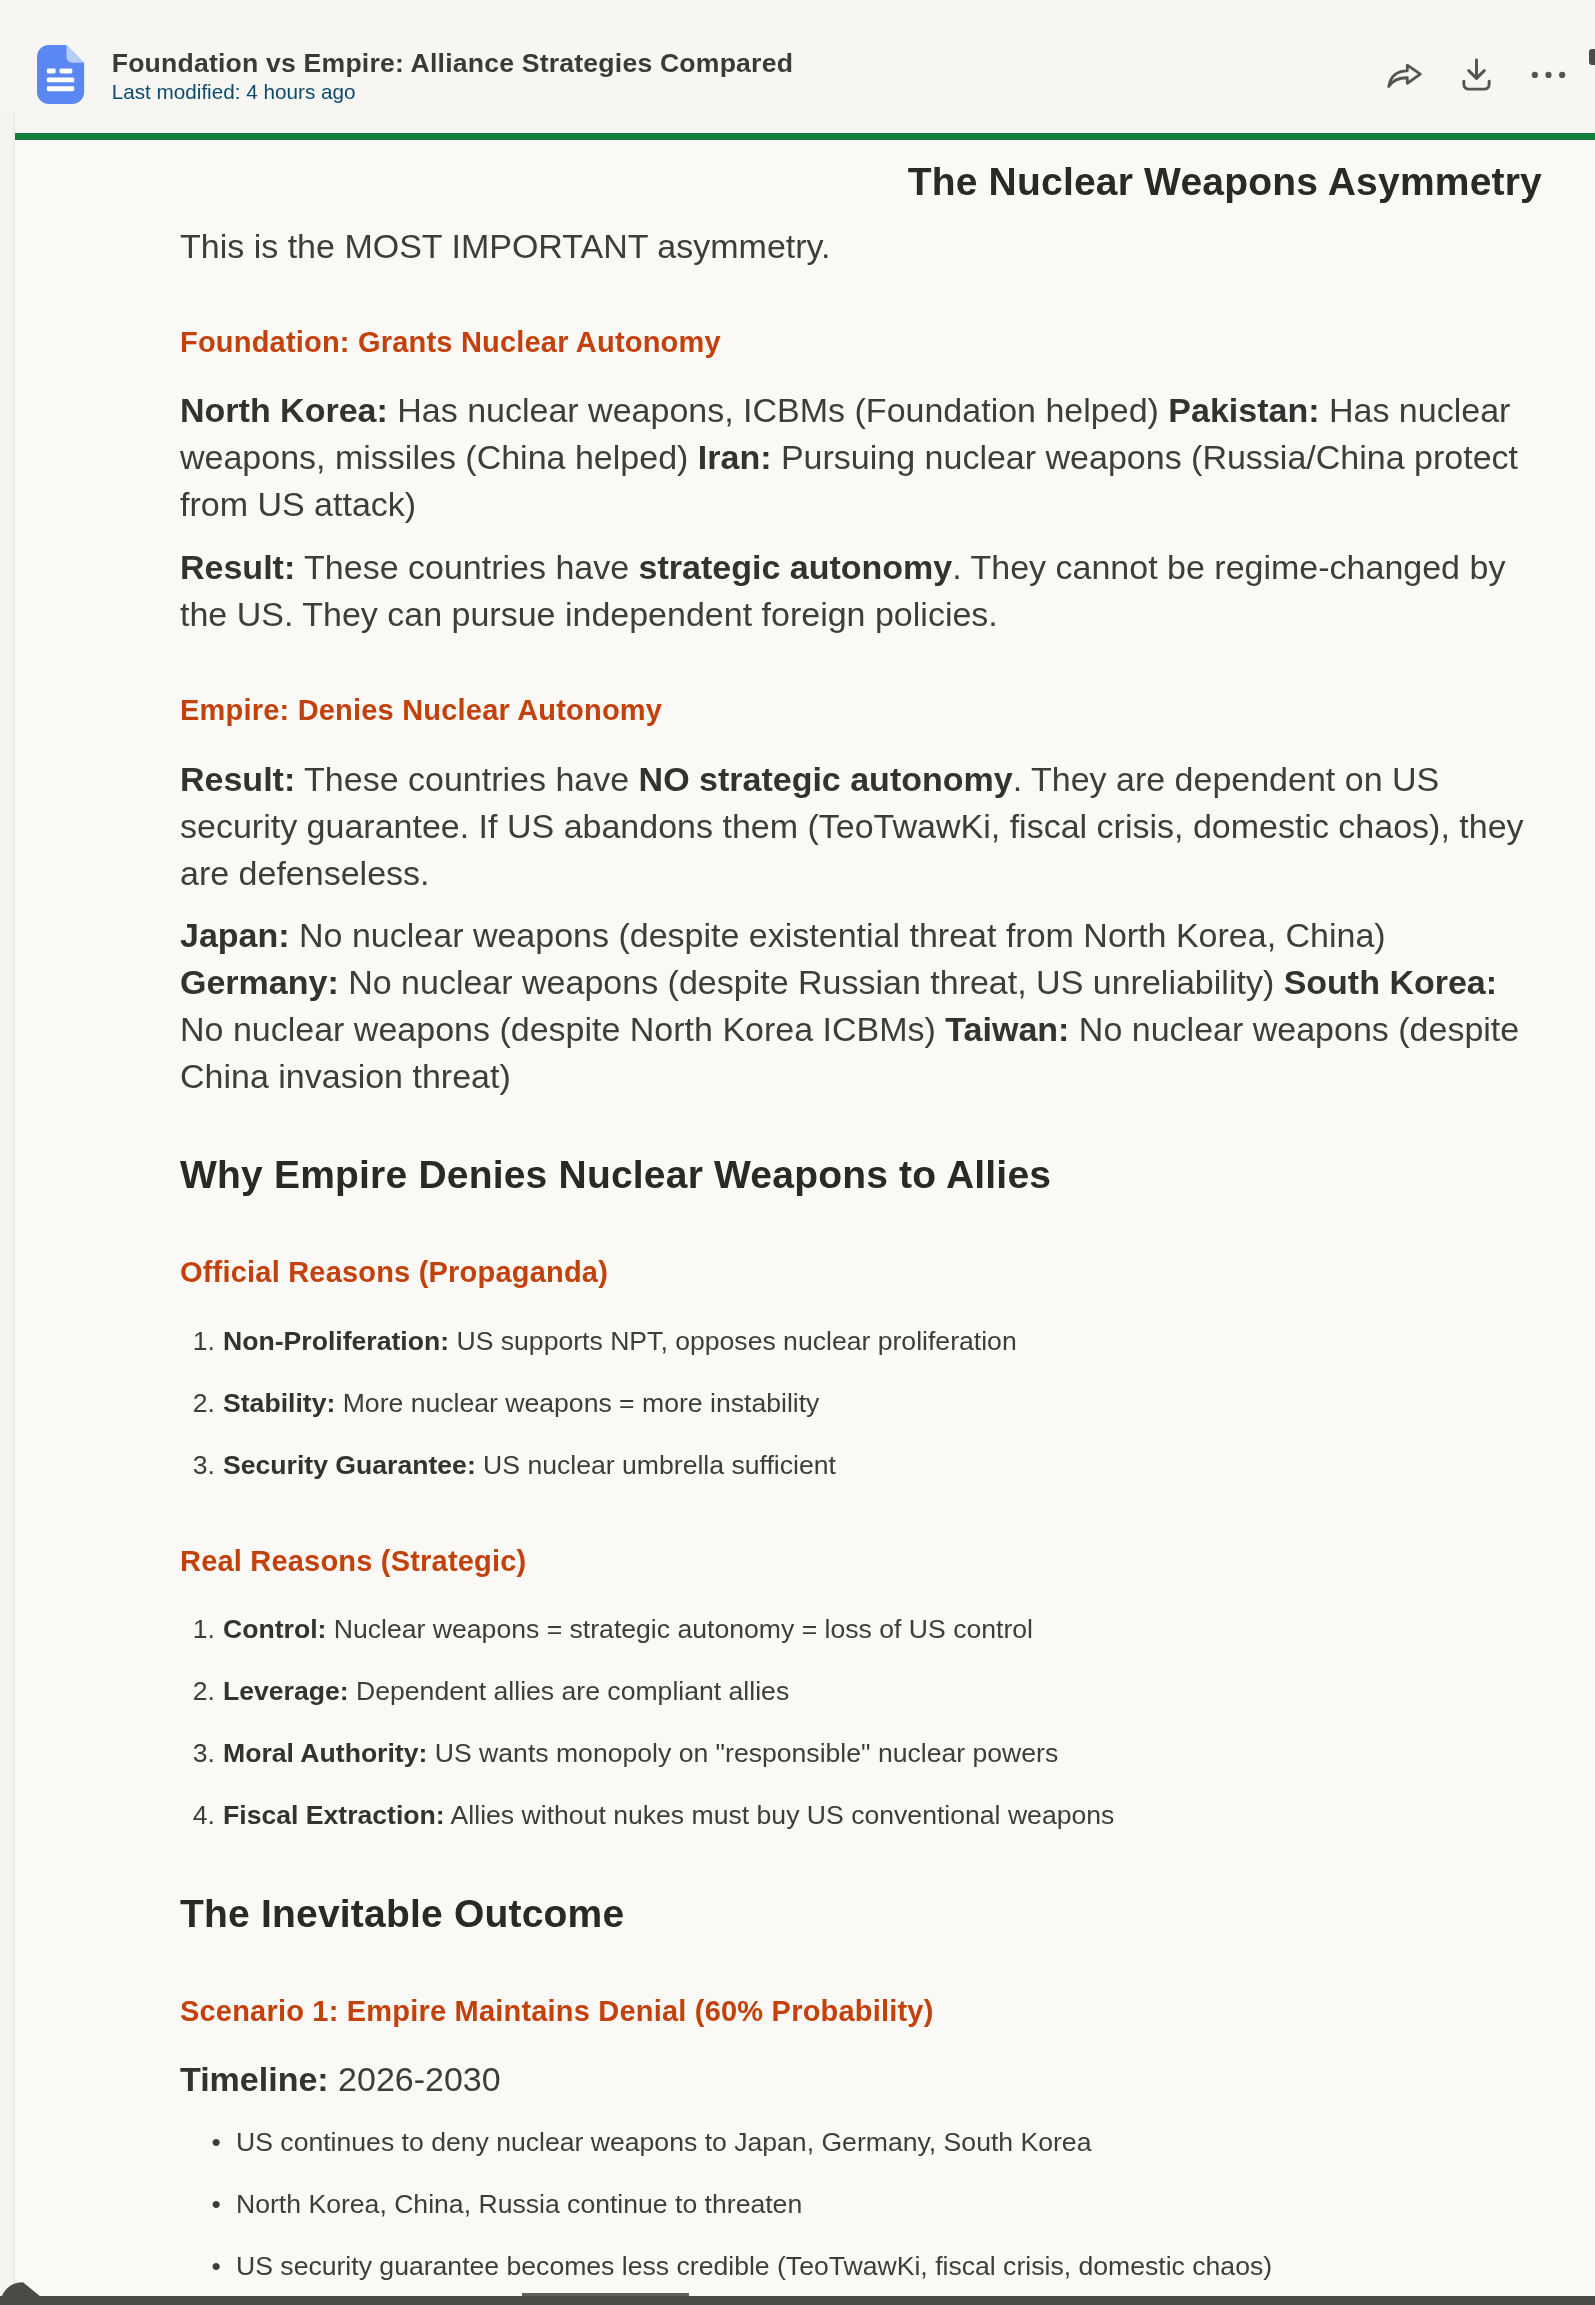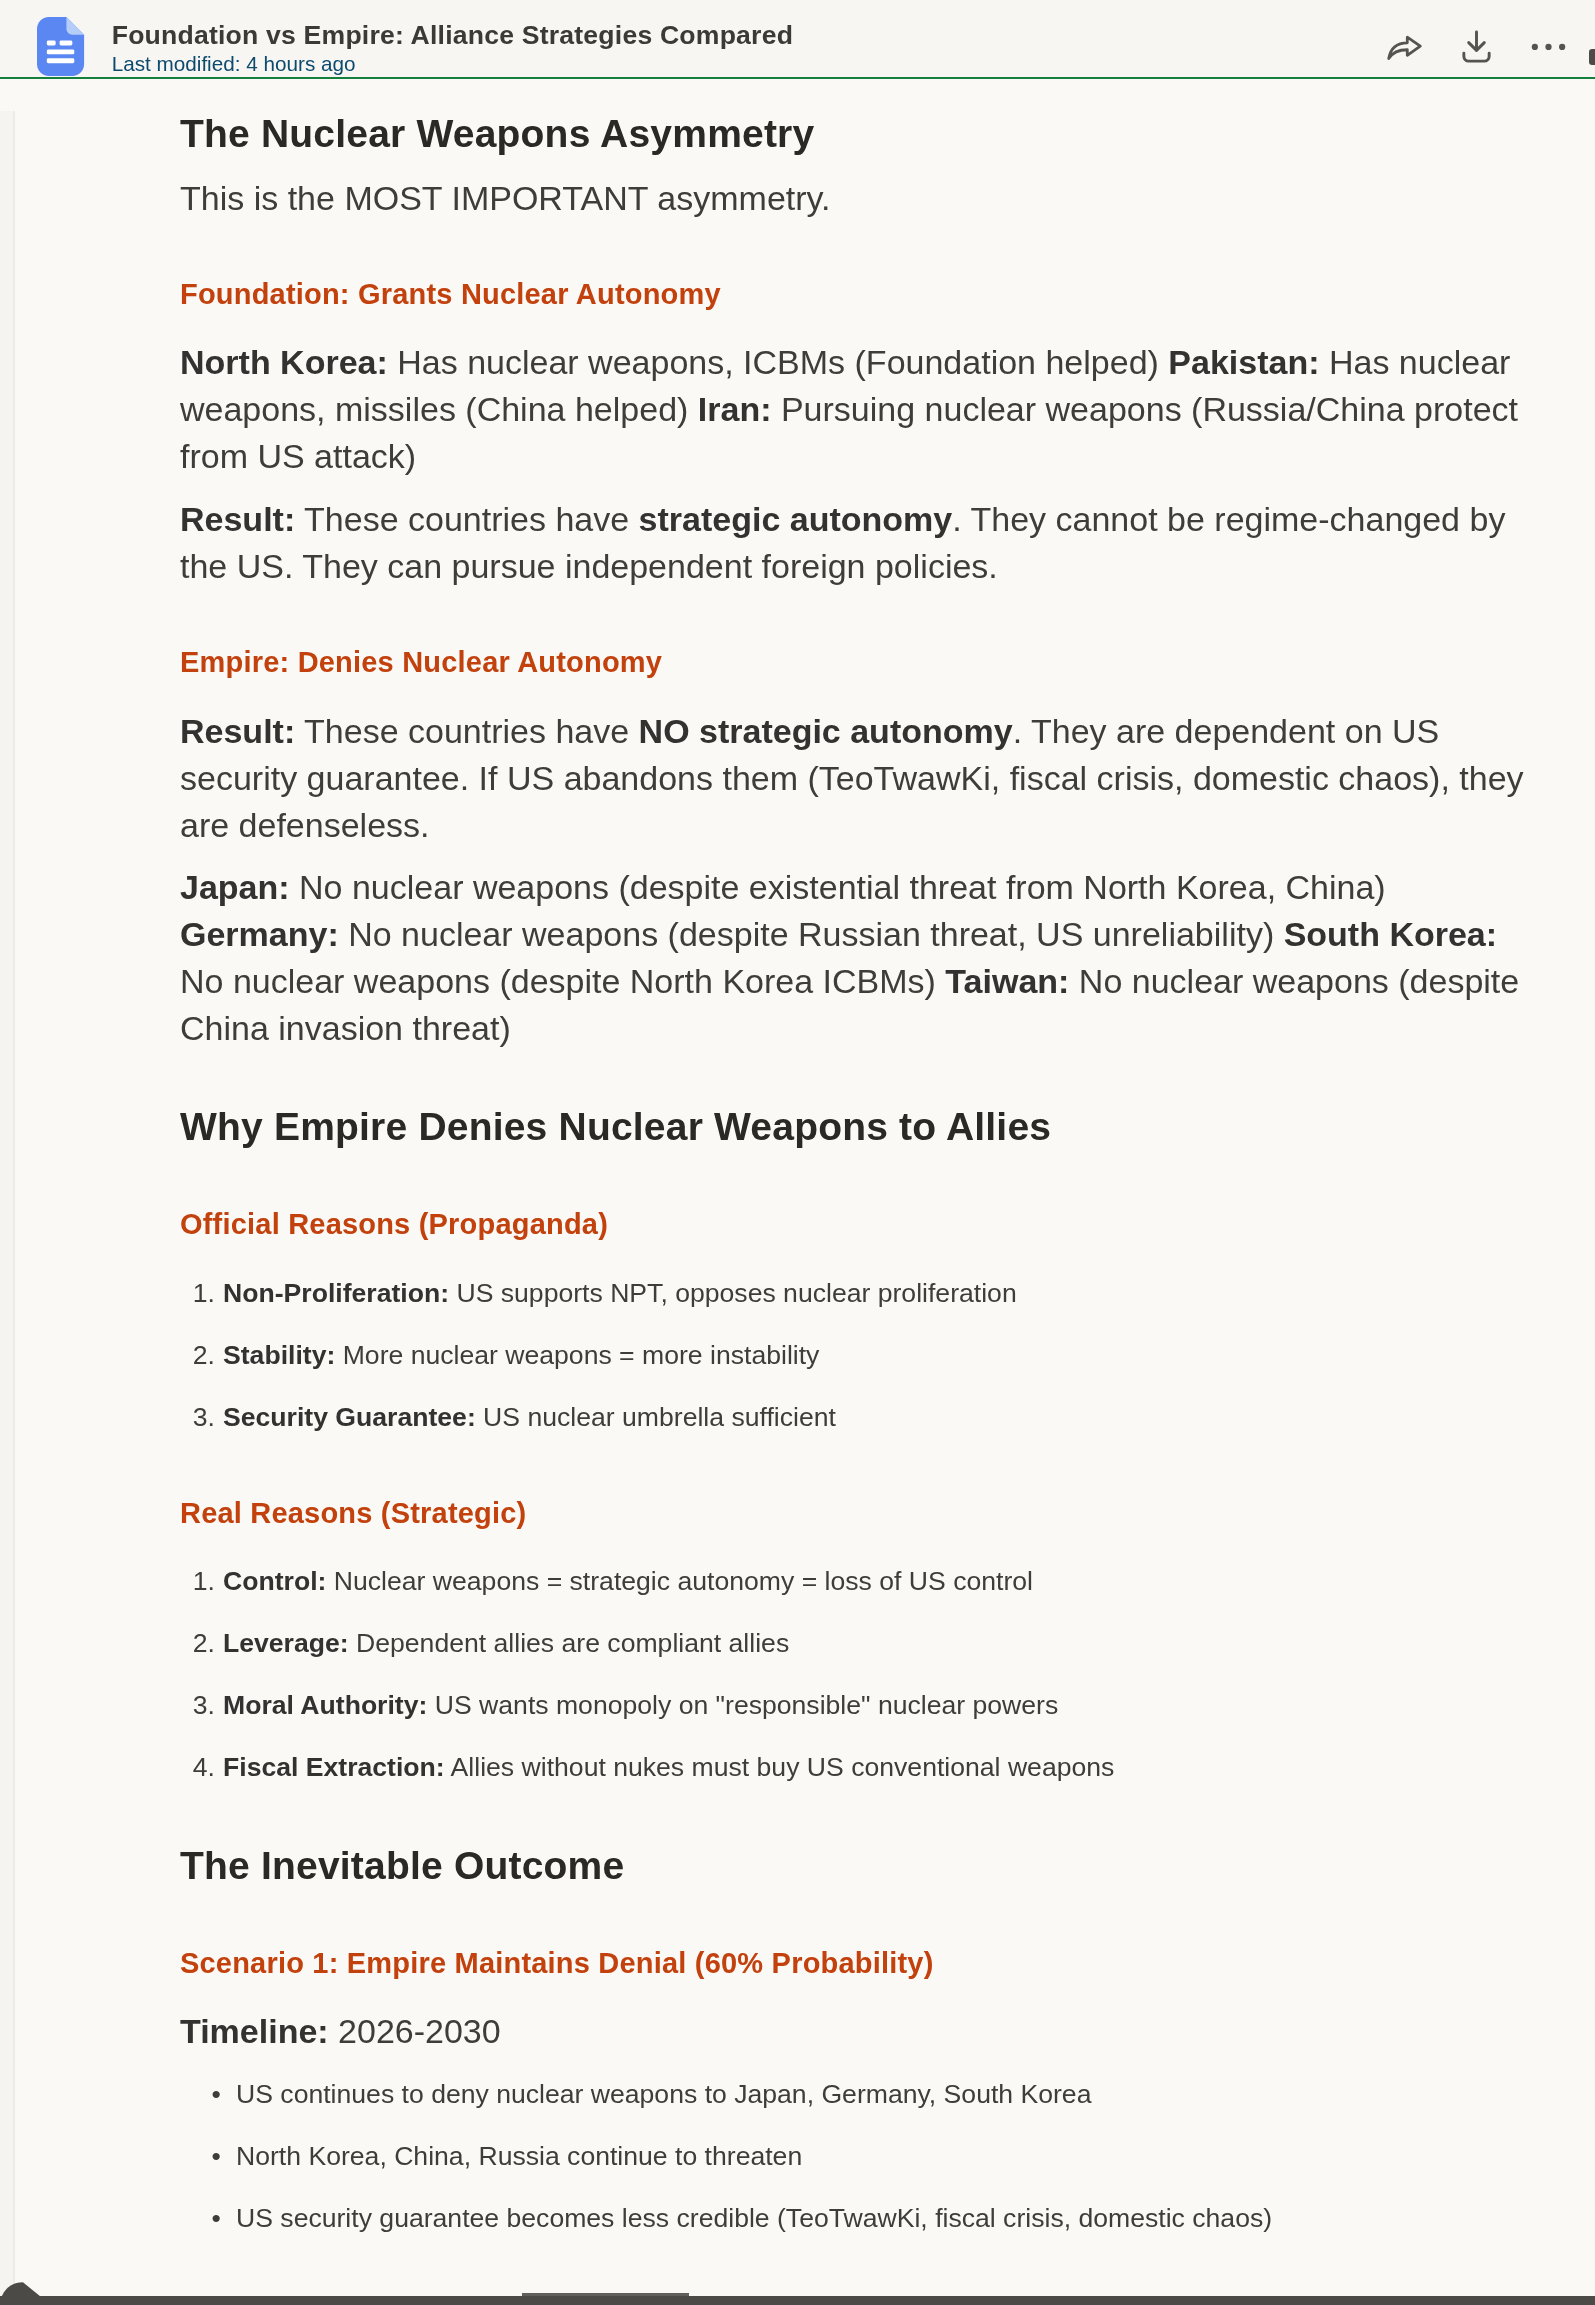--- a/index.html
+++ b/index.html
@@ -7,23 +7,23 @@
   body {
     font-family: "Liberation Sans", "DejaVu Sans", sans-serif;
     background: #faf9f6;
     position: relative;
     color: #3a3936;
   }
 
   
   .header {
     position: relative;
-    height: 79px;
+    height: 140px;
     background: #f7f6f3;
-    border-bottom: 2px solid #15803d;
+    border-bottom: 7px solid #15803d;
     display: flex;
     align-items: center;
     padding: 16px 0 0 37px;
   }
   .doc-icon { width: 53px; height: 59px; flex: 0 0 auto; margin-right: 21.7px; }
   .header-titles { flex: 1 1 auto; min-width: 0; padding-top: 2px; }
   .header-title {
     font-size: 26.6px;
     font-weight: 700;
     color: #3b3a37;
@@ -76,21 +76,21 @@
     padding: 15.8px 54px 0 180px;
   }
   .doc h1 {
     font-size: 39px;
     line-height: 51px;
     font-weight: 700;
     color: #2a2926;
     letter-spacing: 0.2px;
     margin: 49px 0 15.8px;
   }
-  .doc h1:first-child { margin-top: 13px; }
+  .doc h1:first-child { margin-top: 0; text-align: right; }
   .doc h2 {
     font-size: 29px;
     line-height: 43px;
     font-weight: 700;
     color: #c2410c;
     letter-spacing: 0.2px;
     margin: 51px 0 23.6px;
   }
   .doc p {
     font-size: 34px;

